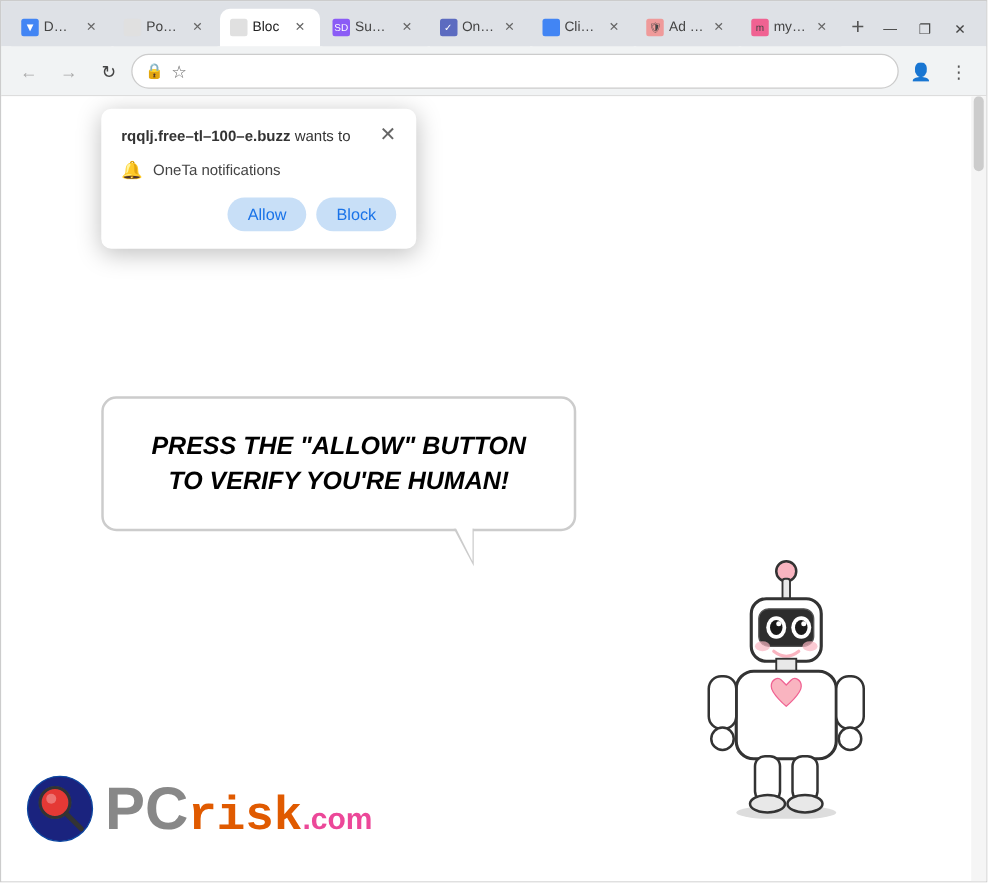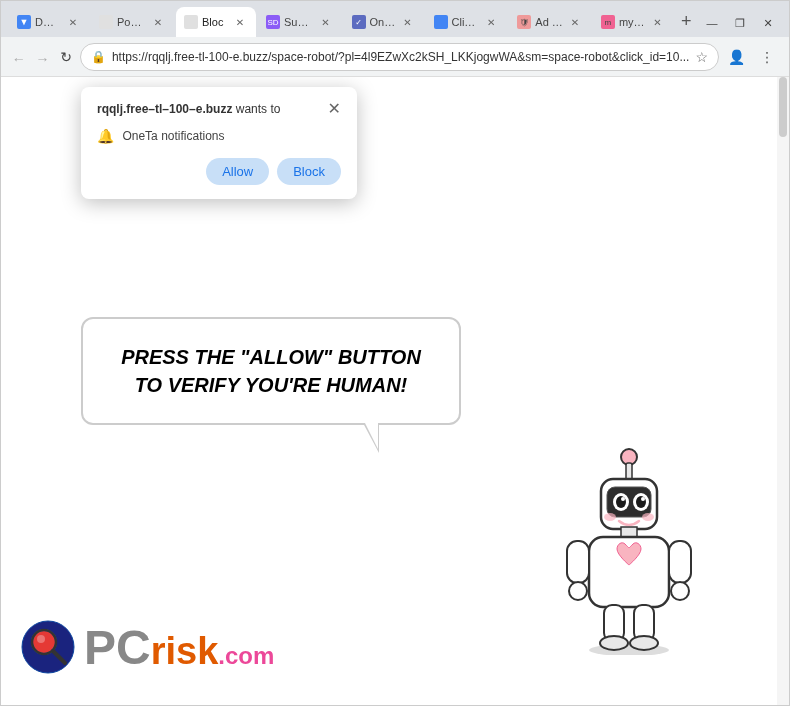--- a/index.html
+++ b/index.html
@@ -191,21 +191,21 @@
       height: 60px;
       background: #ccc;
       border-radius: 4px;
     }
 
     
     .notification-popup {
       position: absolute;
       top: 10px;
       left: 80px;
-      width: 276px;
+      width: 252px;
       background: #fff;
       border-radius: 8px;
       box-shadow: 0 4px 20px rgba(0,0,0,0.25);
       padding: 14px 16px 14px 16px;
       z-index: 100;
     }
     .notif-header {
       display: flex;
       align-items: flex-start;
       justify-content: space-between;
@@ -395,21 +395,20 @@
       <div class="win-btn close">✕</div>
     </div>
   </div>
 
   <div class="address-bar">
     <div class="nav-btn disabled">←</div>
     <div class="nav-btn disabled">→</div>
     <div class="nav-btn">↻</div>
     <div class="url-bar">
       <span class="url-lock">🔒</span>
-      <span class="url-text">https://rqqlj.free-tl-100-e.buzz/space-robot/?pl=4l9EZwXc2kSH_LKKjogwWA&amp;sm=space-robot&amp;click_id=10...</span>
       <span class="url-star">☆</span>
     </div>
     <div class="toolbar-icons">
       <div class="toolbar-icon">👤</div>
       <div class="toolbar-icon">⋮</div>
     </div>
   </div>
 
   <div class="page-content">
 
@@ -493,21 +492,21 @@
       <svg class="pcrisk-icon" width="55" height="55" viewBox="0 0 55 55">
         <circle cx="27" cy="27" r="26" fill="#1a237e" stroke="#0d47a1" stroke-width="1"></circle>
         <circle cx="23" cy="22" r="13" fill="#1565c0"></circle>
         <circle cx="23" cy="22" r="11" fill="#e53935"></circle>
         <circle cx="20" cy="19" r="4" fill="#fff" opacity="0.3"></circle>
 
         <line x1="32" y1="31" x2="44" y2="43" stroke="#333" stroke-width="4" stroke-linecap="round"></line>
         <circle cx="23" cy="22" r="12" fill="none" stroke="#333" stroke-width="2.5"></circle>
       </svg>
       <div>
-        <span style="font-size:48px;font-weight:900;color:#888;font-family:Arial Black,sans-serif;">PC</span><span style="font-size:38px;font-weight:900;color:#e05a00;font-family:Liberation Sans, sans-serif;">risk</span><span style="font-size:24px;font-weight:700;color:#ec4899;font-family:Arial,sans-serif;">.com</span>
+        <span style="font-size:48px;font-weight:900;color:#888;font-family:Arial Black,sans-serif;">PC</span><span style="font-size:38px;font-weight:900;color:#e05a00;font-family:Liberation Mono, monospace;">risk</span><span style="font-size:24px;font-weight:700;color:#ec4899;font-family:Arial,sans-serif;">.com</span>
       </div>
     </div>
 
     <div class="scrollbar">
       <div class="scrollbar-thumb"></div>
     </div>
 
   </div>
 </div>
 

